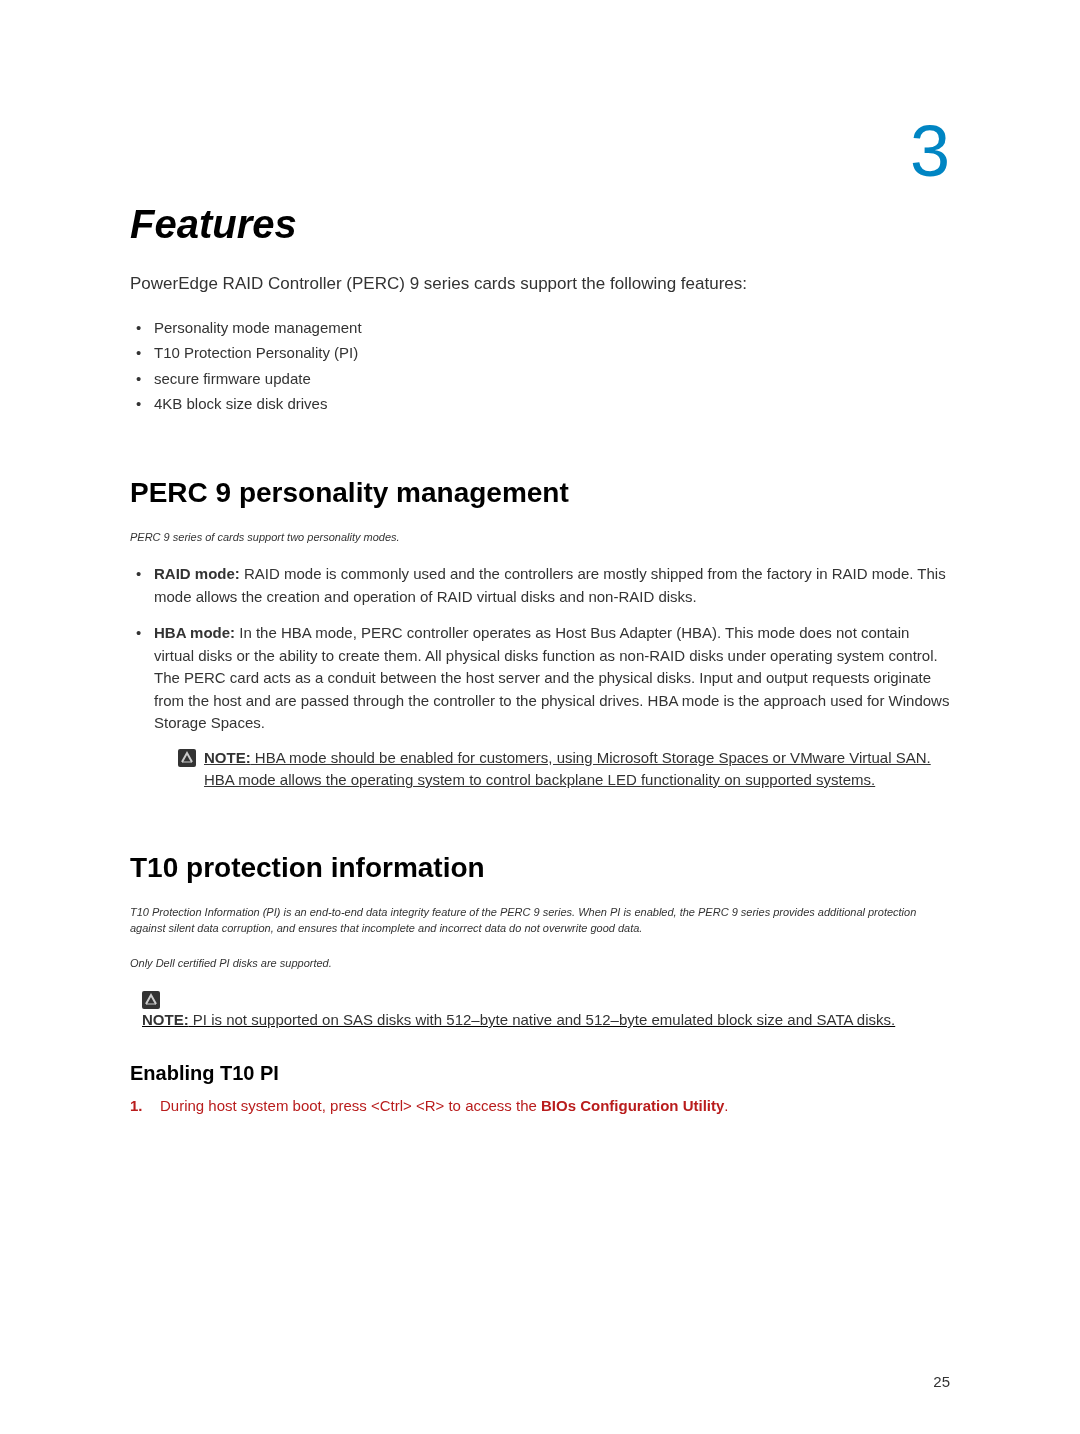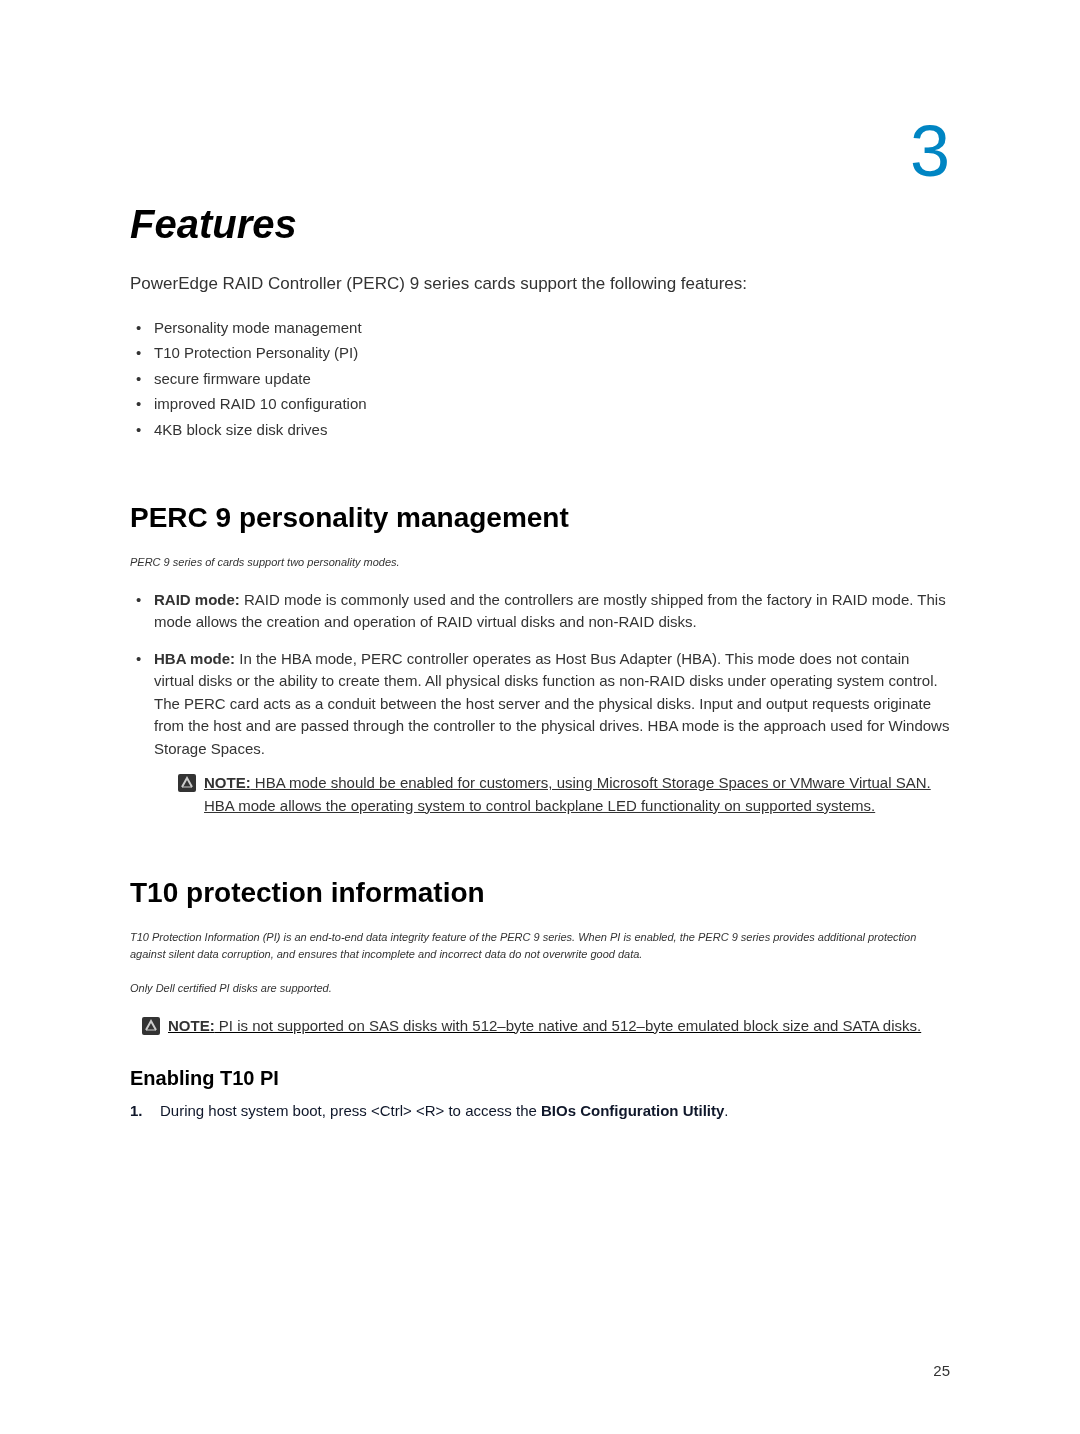--- a/index.html
+++ b/index.html
@@ -124,55 +124,54 @@
     .note-label {
       font-weight: bold;
     }
     ol.numbered-list {
       list-style: none;
       counter-reset: item;
     }
     ol.numbered-list li {
       font-size: 15px;
       line-height: 1.5;
-      color: #0f172a;
+      color: #b91c1c;
       padding-left: 30px;
       position: relative;
       margin-bottom: 8px;
     }
     ol.numbered-list li::before {
       counter-increment: item;
       content: counter(item) ".";
       position: absolute;
       left: 0;
       font-weight: bold;
     }
     .page-number {
       position: absolute;
-      bottom: 55px;
+      bottom: 44px;
       right: 130px;
       font-size: 15px;
       color: #333;
     }
   </style>
 </head>
 <body>
 
 <div class="page">
   <div class="chapter-number">3</div>
 
   <h1>Features</h1>
 
   <p class="intro-text">PowerEdge RAID Controller (PERC) 9 series cards support the following features:</p>
 
   <ul class="bullet-list">
     <li>Personality mode management</li>
     <li>T10 Protection Personality (PI)</li>
     <li>secure firmware update</li>
-    <li>improved RAID 10 configuration</li>
     <li>4KB block size disk drives</li>
   </ul>
 
   <h2>PERC 9 personality management</h2>
 
   <p class="body-text">PERC 9 series of cards support two personality modes.</p>
 
   <ul class="definition-list">
     <li>
       <span class="bold">RAID mode:</span><span> RAID mode is commonly used and the controllers are mostly shipped from the factory in RAID mode. This mode allows the creation and operation of RAID virtual disks and non-RAID disks.</span>
@@ -193,21 +192,21 @@
       </div>
     </li>
   </ul>
 
   <h2>T10 protection information</h2>
 
   <p class="body-text">T10 Protection Information (PI) is an end-to-end data integrity feature of the PERC 9 series. When PI is enabled, the PERC 9 series provides additional protection against silent data corruption, and ensures that incomplete and incorrect data do not overwrite good data.</p>
 
   <p class="body-text">Only Dell certified PI disks are supported.</p>
 
-  <div class="note-block" style="padding-left:12px;">
+  <div class="note-block" style="padding-left:12px;flex-direction:column;">
     <span class="note-icon">
       <svg width="18" height="18" viewBox="0 0 18 18">
         <rect x="0" y="0" width="18" height="18" rx="2" fill="#333"></rect>
         <path d="M4 13 L9 4 L14 13" stroke="#ccc" stroke-width="2" fill="none"></path>
         <line x1="4" y1="13" x2="14" y2="13" stroke="#ccc" stroke-width="1"></line>
       </svg>
     </span>
     <span class="note-text">
       <span class="note-label">NOTE:</span><span> PI is not supported on SAS disks with 512–byte native and 512–byte emulated block size and SATA disks.</span>
     </span>

